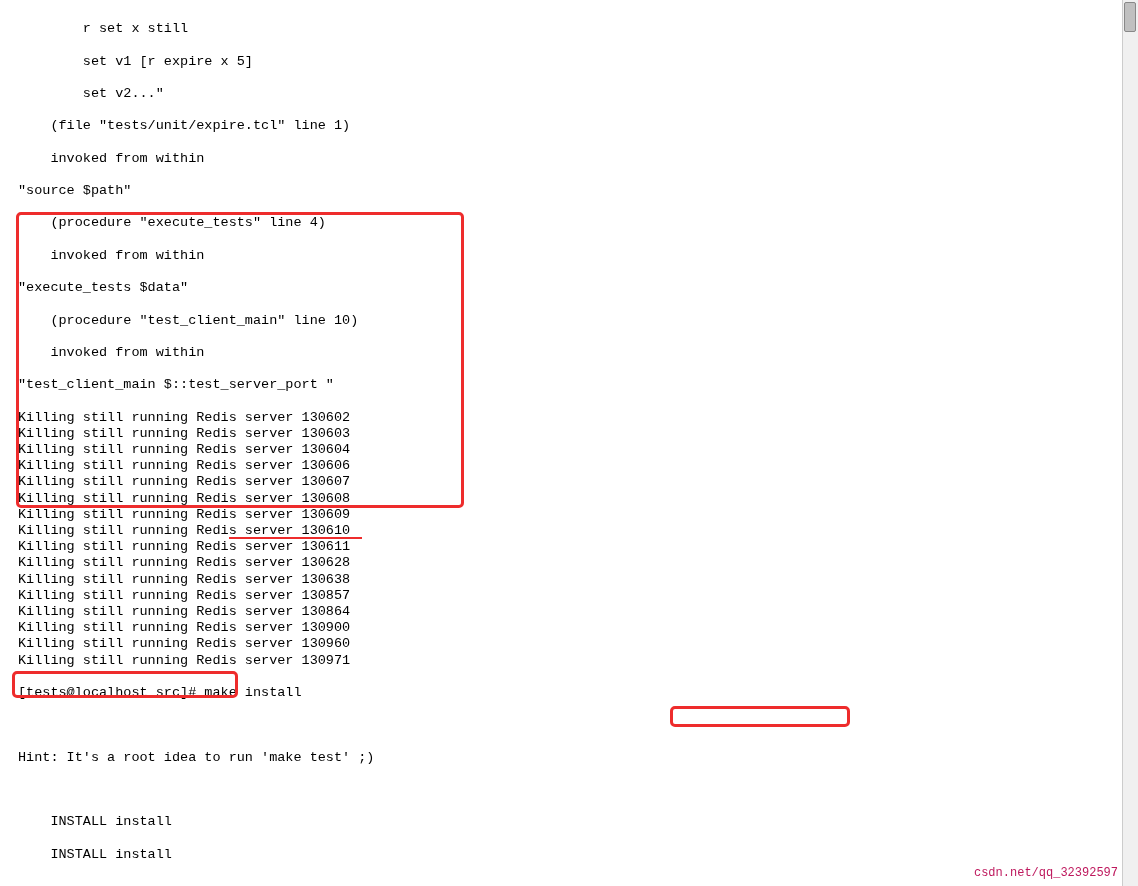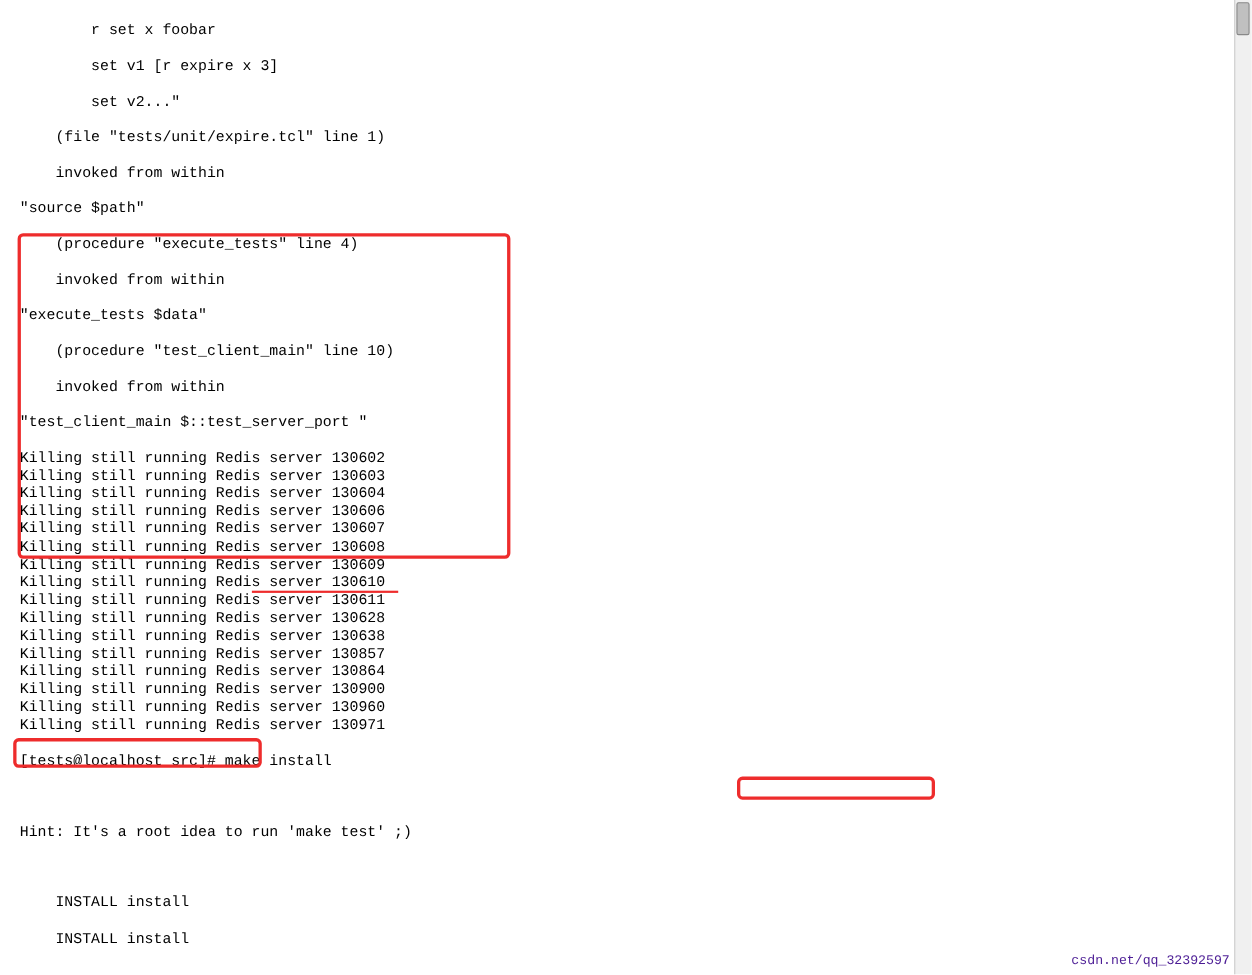--- a/index.html
+++ b/index.html
@@ -76,31 +76,31 @@
       left: 670px;
       top: 706px;
       width: 180px;
       height: 21px;
       pointer-events: none;
     }
     .watermark {
       position: absolute;
       right: 20px;
       bottom: 6px;
-      color: #4c1d95;
+      color: #be185d;
       font-size: 12px;
       pointer-events: none;
     }
   </style>
 </head>
 <body>
 
 <div class="terminal">
-<span class="line">        r set x foobar</span>
-<span class="line">        set v1 [r expire x 3]</span>
+<span class="line">        r set x still</span>
+<span class="line">        set v1 [r expire x 5]</span>
 <span class="line">        set v2..."</span>
 <span class="line">    (file "tests/unit/expire.tcl" line 1)</span>
 <span class="line">    invoked from within</span>
 <span class="line">"source $path"</span>
 <span class="line">    (procedure "execute_tests" line 4)</span>
 <span class="line">    invoked from within</span>
 <span class="line">"execute_tests $data"</span>
 <span class="line">    (procedure "test_client_main" line 10)</span>
 <span class="line">    invoked from within</span>
 <span class="line">"test_client_main $::test_server_port "</span>

